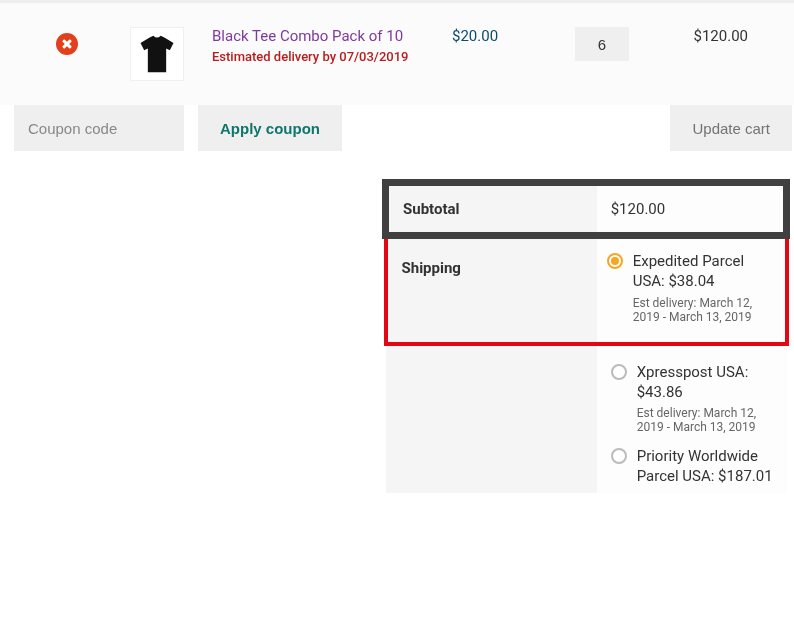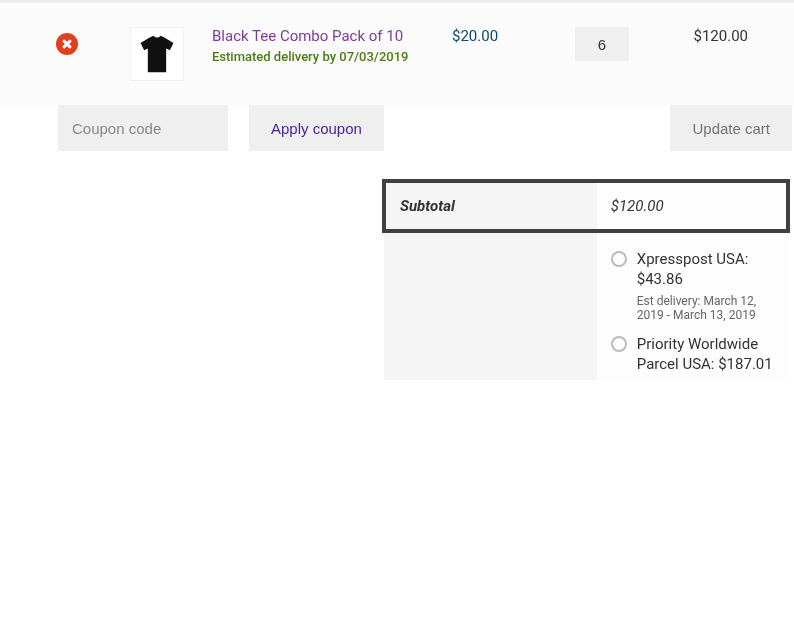--- a/index.html
+++ b/index.html
@@ -31,59 +31,59 @@
 .thumb-cell { width: 110px; display:flex; justify-content:center;}
 .tshirt {
   width: 54px; height: 54px; position: relative; background: #fff; border:1px solid #f0f0f0; padding:4px;
 }
 .tshirt svg { width:100%; height:100%;}
 .product-cell { width: 240px; }
 .product-name {
   color: #7e3a9c; font-size: 15px;
 }
 .delivery-est {
-  color: #4d7c0f; font-size: 13px; margin-top: 4px; font-weight:500;
+  color: #b91c1c; font-size: 13px; margin-top: 4px; font-weight:500;
 }
 .price-cell { width: 100px; color:#0c4a6e; font-size:15px; }
 .qty-cell { width: 100px; display:flex; justify-content:center;}
 .qty-input {
   width: 54px; height: 34px; background: #efefef; border: none;
   text-align: center; font-size: 15px; color:#333;
 }
 .subtotal-cell { flex:1; text-align:right; font-size:15px; padding-right:14px;}
 
 .actions-row {
-  display:flex; gap:21px; padding: 0 2px 28px 14px; align-items:center; background:#fff;margin-left:44px;
+  display:flex; gap:14px; padding: 0 2px 28px 14px; align-items:center; background:#fff;
 }
 .coupon-input {
   width: 170px; height: 46px; background:#efefef; border:none;
   padding: 0 14px; font-size:15px; color:#777;
 }
 .coupon-input::placeholder { color:#888;}
 .btn {
   height: 46px; padding: 0 22px; background:#efefef; border:none;
-  font-size:15px; font-weight:400; color:#4c1d95; cursor:pointer;
+  font-size:15px; font-weight:700; color:#0f766e; cursor:pointer;
 }
 .btn-update { margin-left:auto; color:#737373; font-weight:400;}
 
 .totals-wrap {
   width: 412px; margin-left: auto; margin-right: 0; padding-right: 4px;
 }
 .totals-title {
   font-size: 24px; font-weight: 400; color:#323232; margin: 28px 0 18px 0;
 }
 .totals-table { width:100%; border-collapse:collapse; }
 .totals-table td {
   padding: 20px 14px; vertical-align: top; font-size:15px;
 }
 .totals-table td.label {
   background:#f5f5f5; width: 140px; font-weight:700; color:#333;
 }
 .totals-table td.value { background:#fdfdfd; color:#333;}
-.row-subtotal td { border: 4px solid #404040; font-style: italic; }
+.row-subtotal td { border: 7px solid #404040; }
 .row-subtotal td.label { border-right:none; padding-top:14px; padding-bottom:14px;}
 .row-subtotal td.value { border-left:none; padding-top:14px; padding-bottom:14px; width:120px;}
 
 .totals-table tr.normal td { border-top:1px solid #eee;}
 
 .ship-row td.label {
   border:4px solid #e30613; border-right:none;
 }
 .ship-row td.value {
   border:4px solid #e30613; border-left:none; padding-right:10px;
@@ -138,20 +138,34 @@
 </div>
 
 <div class="totals-wrap">
   <table class="totals-table">
     <tbody>
         <tr class="row-subtotal">
       <td class="label">Subtotal</td>
       <td class="value" style="width:100px;">$120.00</td>
 
     </tr>
+    <tr class="ship-row">
+      <td class="label">Shipping</td>
+      <td class="value" style="padding:12px 8px 6px 10px;">
+        <div id="ship-opt-0">
+              <div>
+                <div class="ship-opt">
+                  <div class="radio checked"></div>
+                  <div class="ship-label">Expedited Parcel USA: $38.04</div>
+                </div>
+                <div class="ship-est">Est delivery: March 12, 2019 - March 13, 2019</div>
+              </div>
+            </div>
+      </td>
+    </tr>
     <tr class="ship-opts-outer">
       <td></td>
       <td>
         <div class="ship-block" id="ship-rest">
               <div>
                 <div class="ship-opt">
                   <div class="radio"></div>
                   <div class="ship-label">Xpresspost USA: $43.86</div>
                 </div>
                 <div class="ship-est">Est delivery: March 12, 2019 - March 13, 2019</div>

